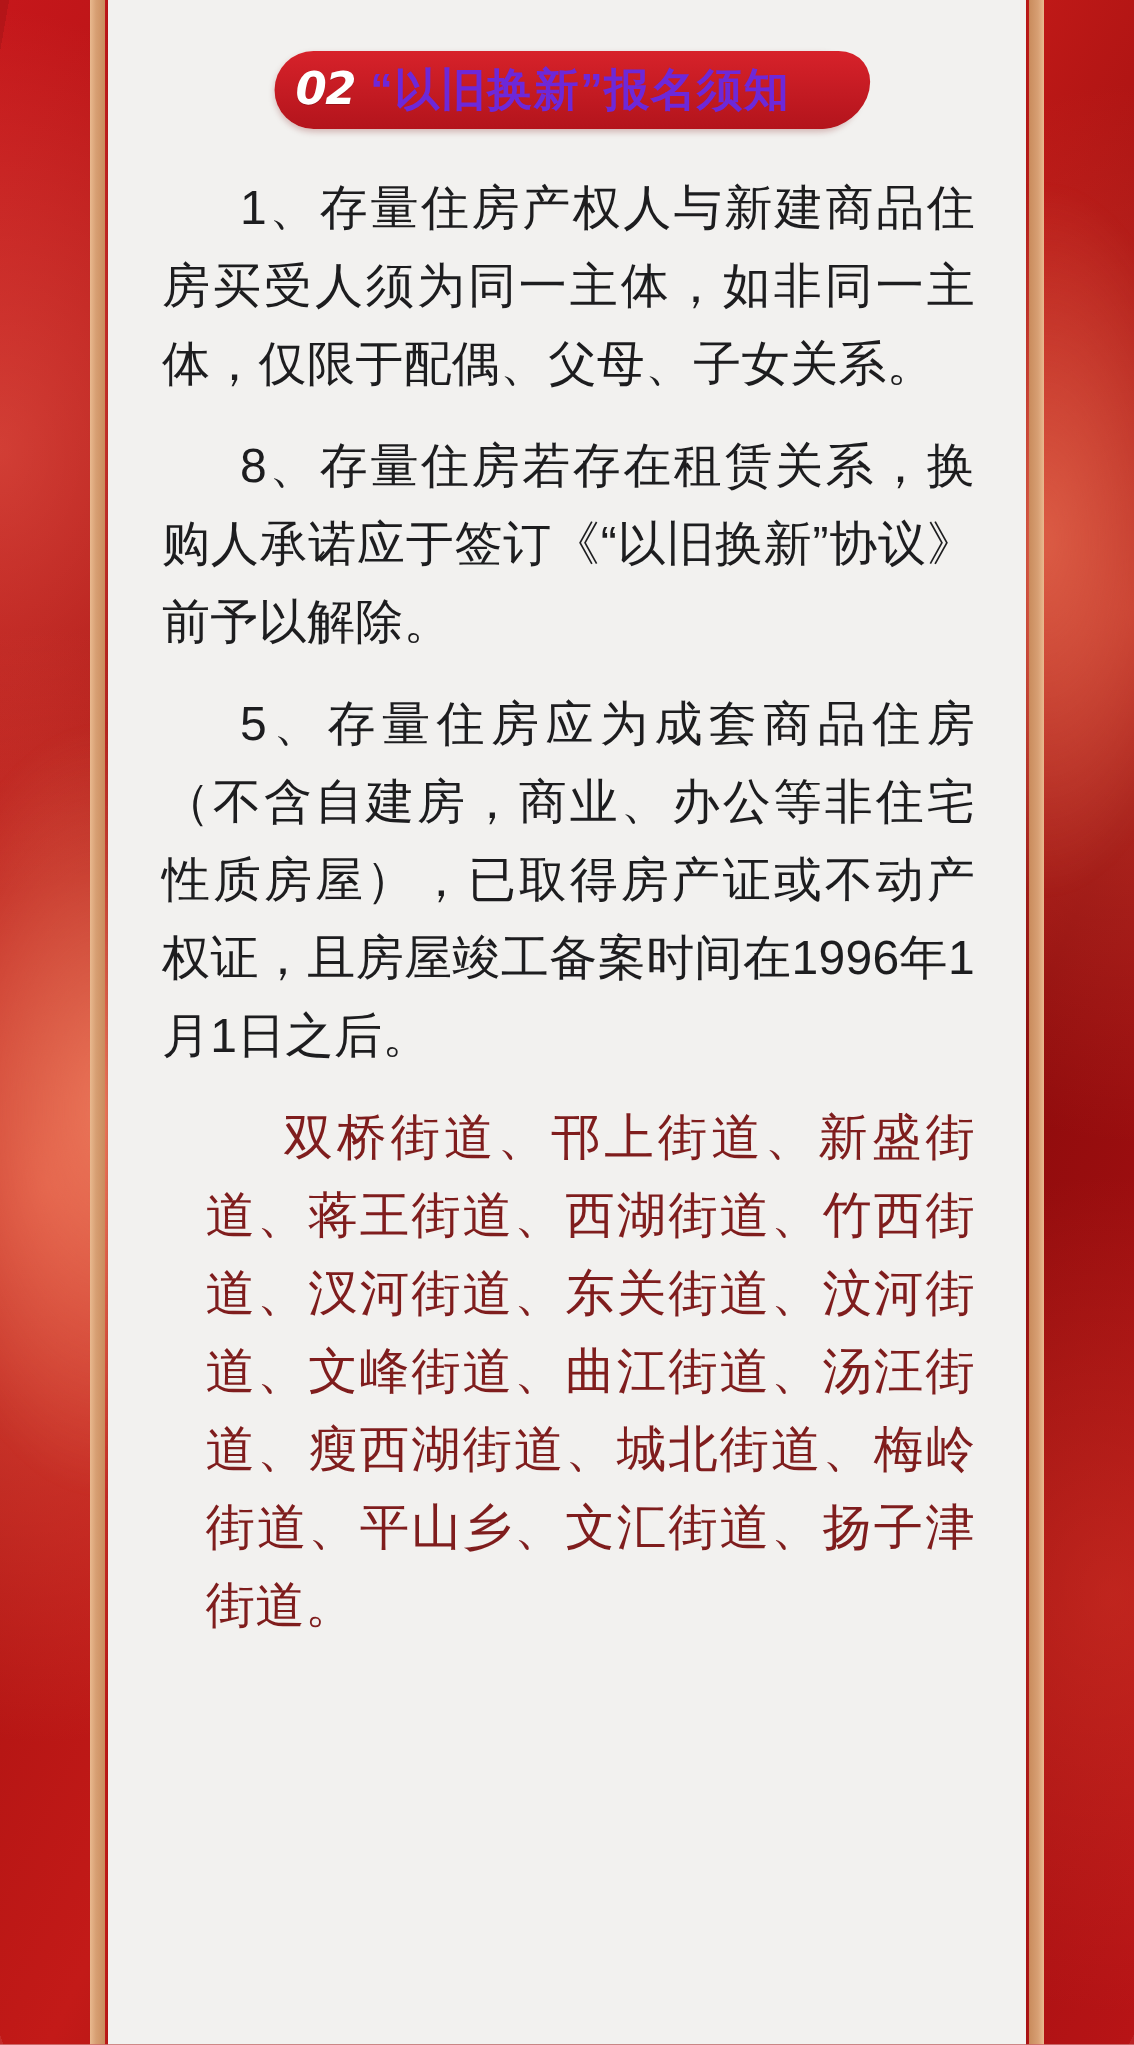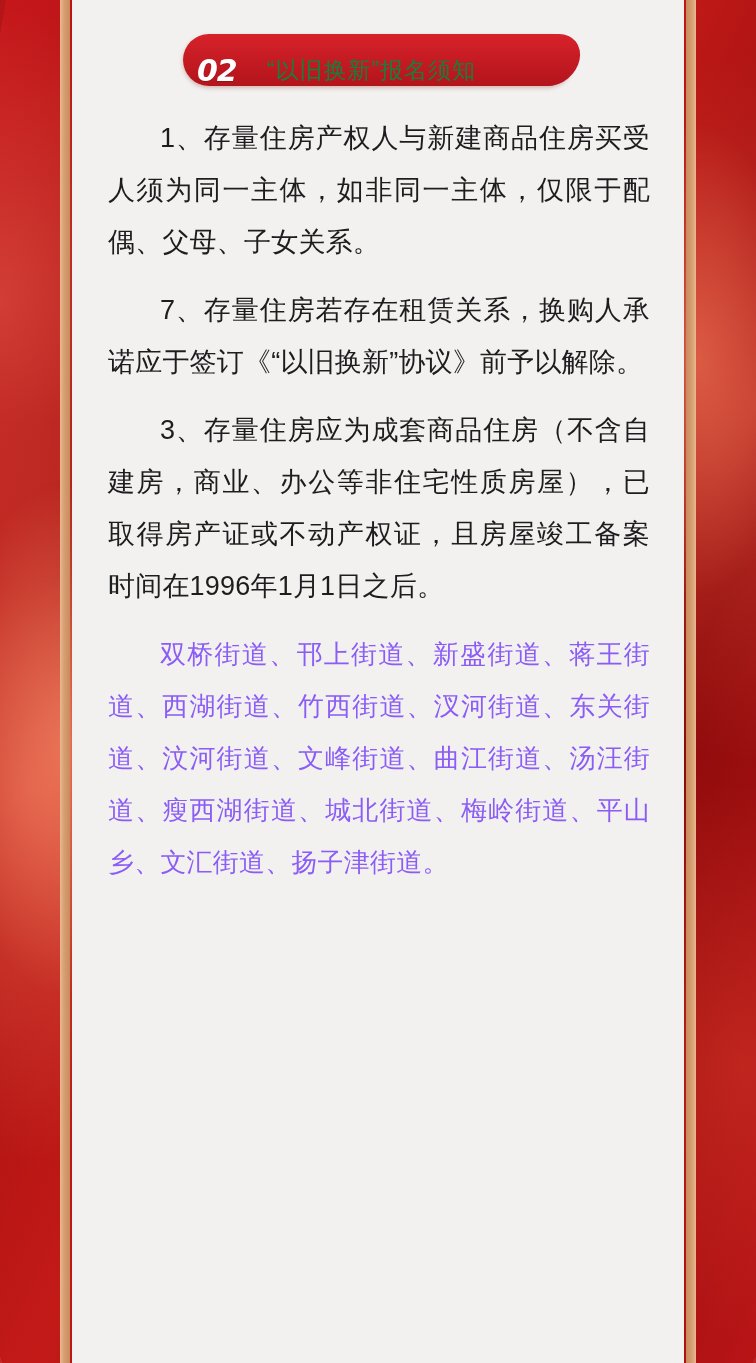--- a/index.html
+++ b/index.html
@@ -92,70 +92,70 @@
     width: 40px; height: 100%;
     background: linear-gradient(180deg, #d7222a 0%, #b3141c 100%);
     border-radius: 0 26px 26px 0;
     transform: skewX(-12deg);
     transform-origin: bottom left;
   }
   .title-inner {
     position: absolute;
     inset: 0;
     display: flex;
-    align-items: flex-end;
+    align-items: center;
     padding-left: 14px;
     z-index: 2;
-    gap: 20px;
   }
   .num-badge {
     font-family: "DejaVu Sans", sans-serif;
     font-weight: bold;
     font-style: italic;
     font-size: 30px;
     color: #ffffff;
     line-height: 1;
     letter-spacing: -1px;
     text-shadow: 0 1px 0 rgba(0,0,0,0.18);
     margin-right: 10px;
   }
   .title-text {
     font-family: "Liberation Sans", sans-serif;
-    font-size: 23px;
-    font-weight: normal;
-    color: #15803d;
+    font-size: 30px;
+    font-weight: bold;
+    color: #6d28d9;
     letter-spacing: 1px;
     white-space: nowrap;
   }
 
   
   .content {
     padding: 26px 34px 0 36px;
   }
   .para {
     font-family: "Liberation Sans", sans-serif;
-    font-size: 27px;
+    font-size: 32px;
     line-height: 52px;
     color: #1d1d1f;
     text-align: justify;
     text-justify: inter-ideograph;
     margin-bottom: 16px;
     letter-spacing: 0.2px;
   }
   .para.indent { text-indent: 52px; }
   .para.tight { margin-bottom: 2px; }
   .sub-list {
     font-family: "Liberation Sans", sans-serif;
-    font-size: 26px;
+    font-size: 33px;
     line-height: 52px;
-    color: #8b5cf6;
+    color: #7f1d1d;
     text-align: justify;
     text-justify: inter-ideograph;
     text-indent: 52px;
     letter-spacing: 0.2px;
+    margin-left: 29px;
   }
 </style>
 </head>
 <body>
 
 <div class="bg"></div>
 <div class="glow-left"></div>
 <div class="glow-right"></div>
 
 <div class="card">
@@ -165,17 +165,17 @@
   <div class="title-wrap">
     <div class="ribbon"></div>
     <div class="title-inner">
       <span class="num-badge">02</span>
       <span class="title-text">“以旧换新”报名须知</span>
     </div>
   </div>
 
   <div class="content">
     <p class="para indent">1、存量住房产权人与新建商品住房买受人须为同一主体，如非同一主体，仅限于配偶、父母、子女关系。</p>
-    <p class="para indent">7、存量住房若存在租赁关系，换购人承诺应于签订《“以旧换新”协议》前予以解除。</p>
-    <p class="para indent">3、存量住房应为成套商品住房（不含自建房，商业、办公等非住宅性质房屋），已取得房产证或不动产权证，且房屋竣工备案时间在1996年1月1日之后。</p>
+    <p class="para indent">8、存量住房若存在租赁关系，换购人承诺应于签订《“以旧换新”协议》前予以解除。</p>
+    <p class="para indent">5、存量住房应为成套商品住房（不含自建房，商业、办公等非住宅性质房屋），已取得房产证或不动产权证，且房屋竣工备案时间在1996年1月1日之后。</p>
     <p class="sub-list">双桥街道、邗上街道、新盛街道、蒋王街道、西湖街道、竹西街道、汊河街道、东关街道、汶河街道、文峰街道、曲江街道、汤汪街道、瘦西湖街道、城北街道、梅岭街道、平山乡、文汇街道、扬子津街道。</p>
   </div>
 </div>
 
 </body></html>

